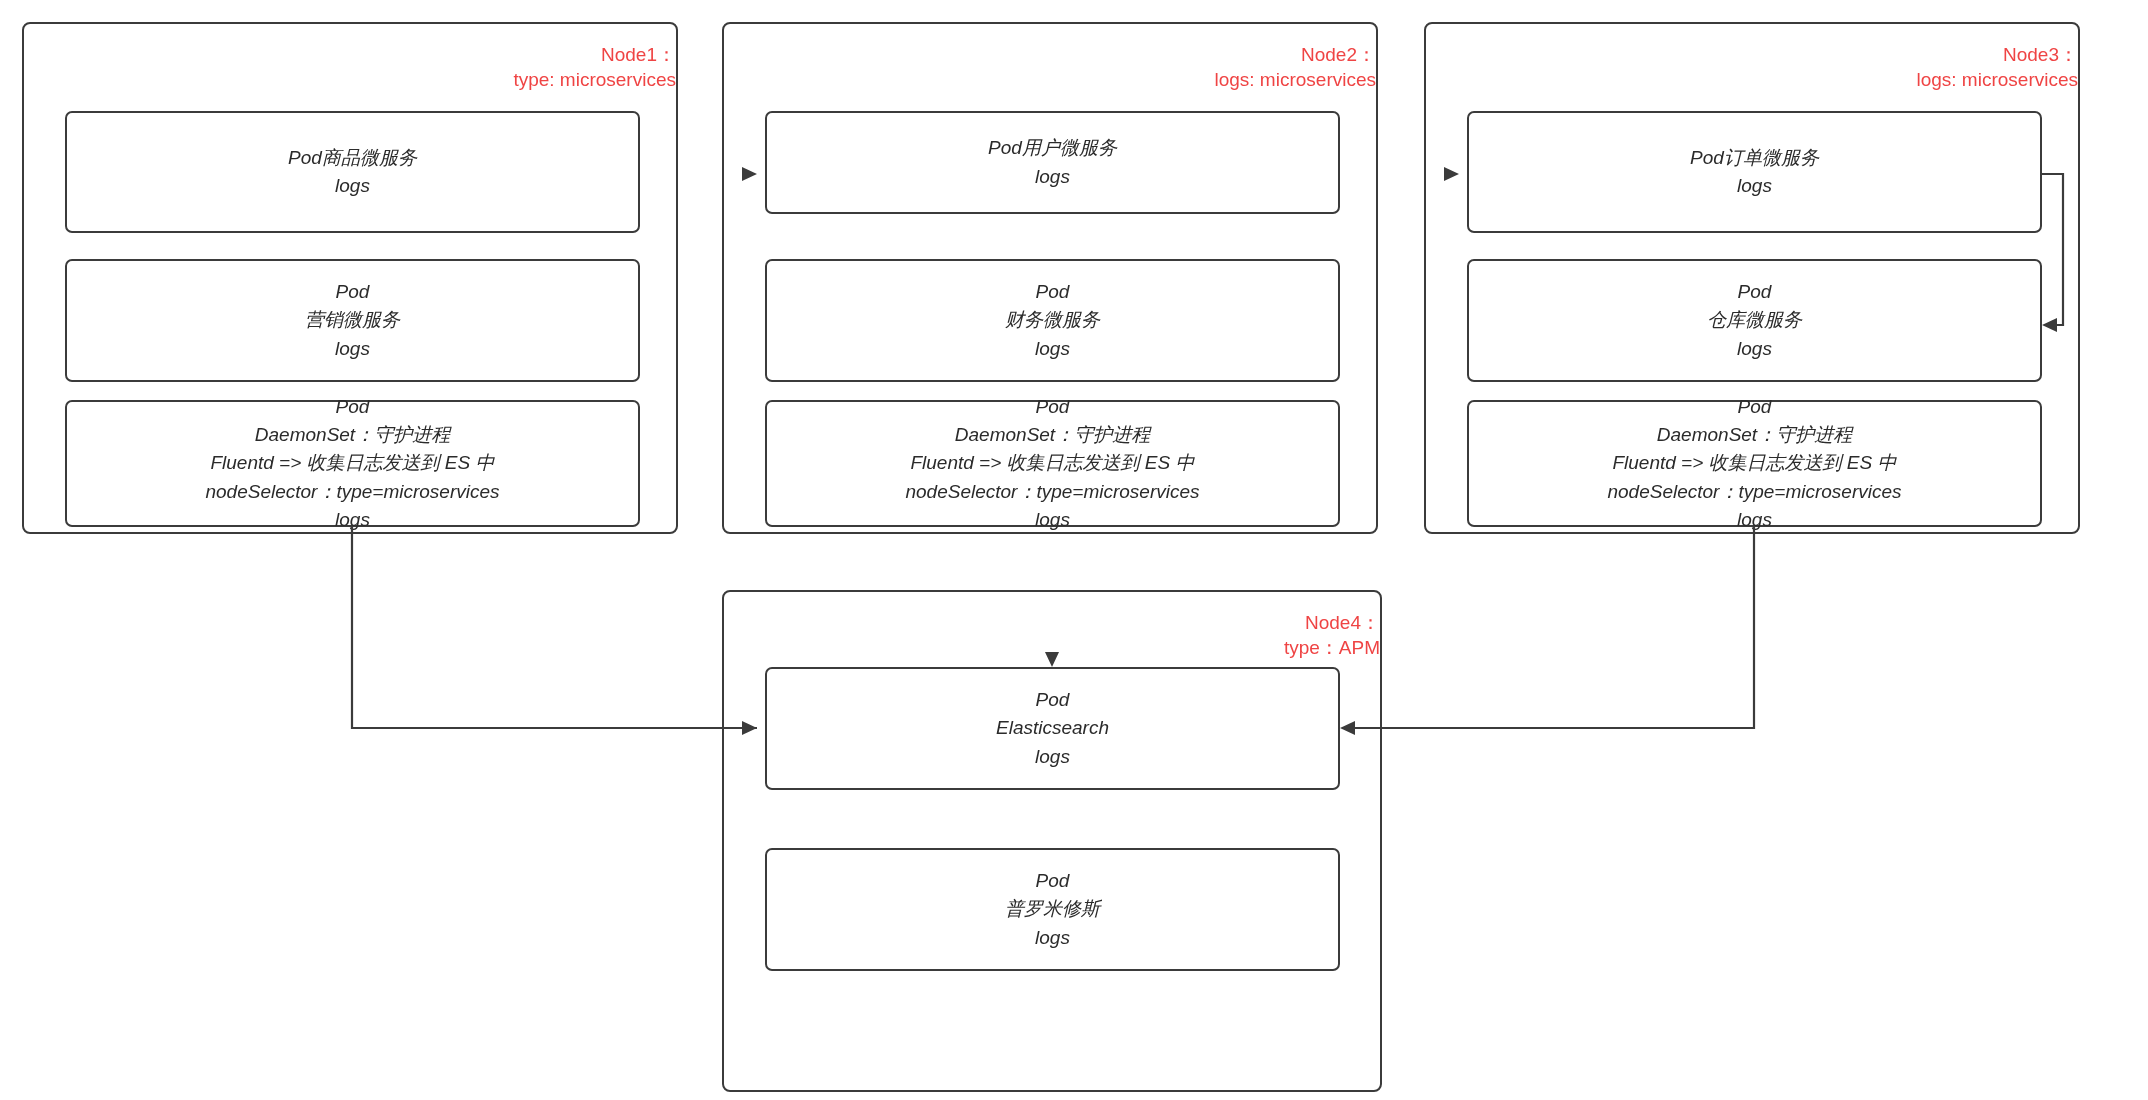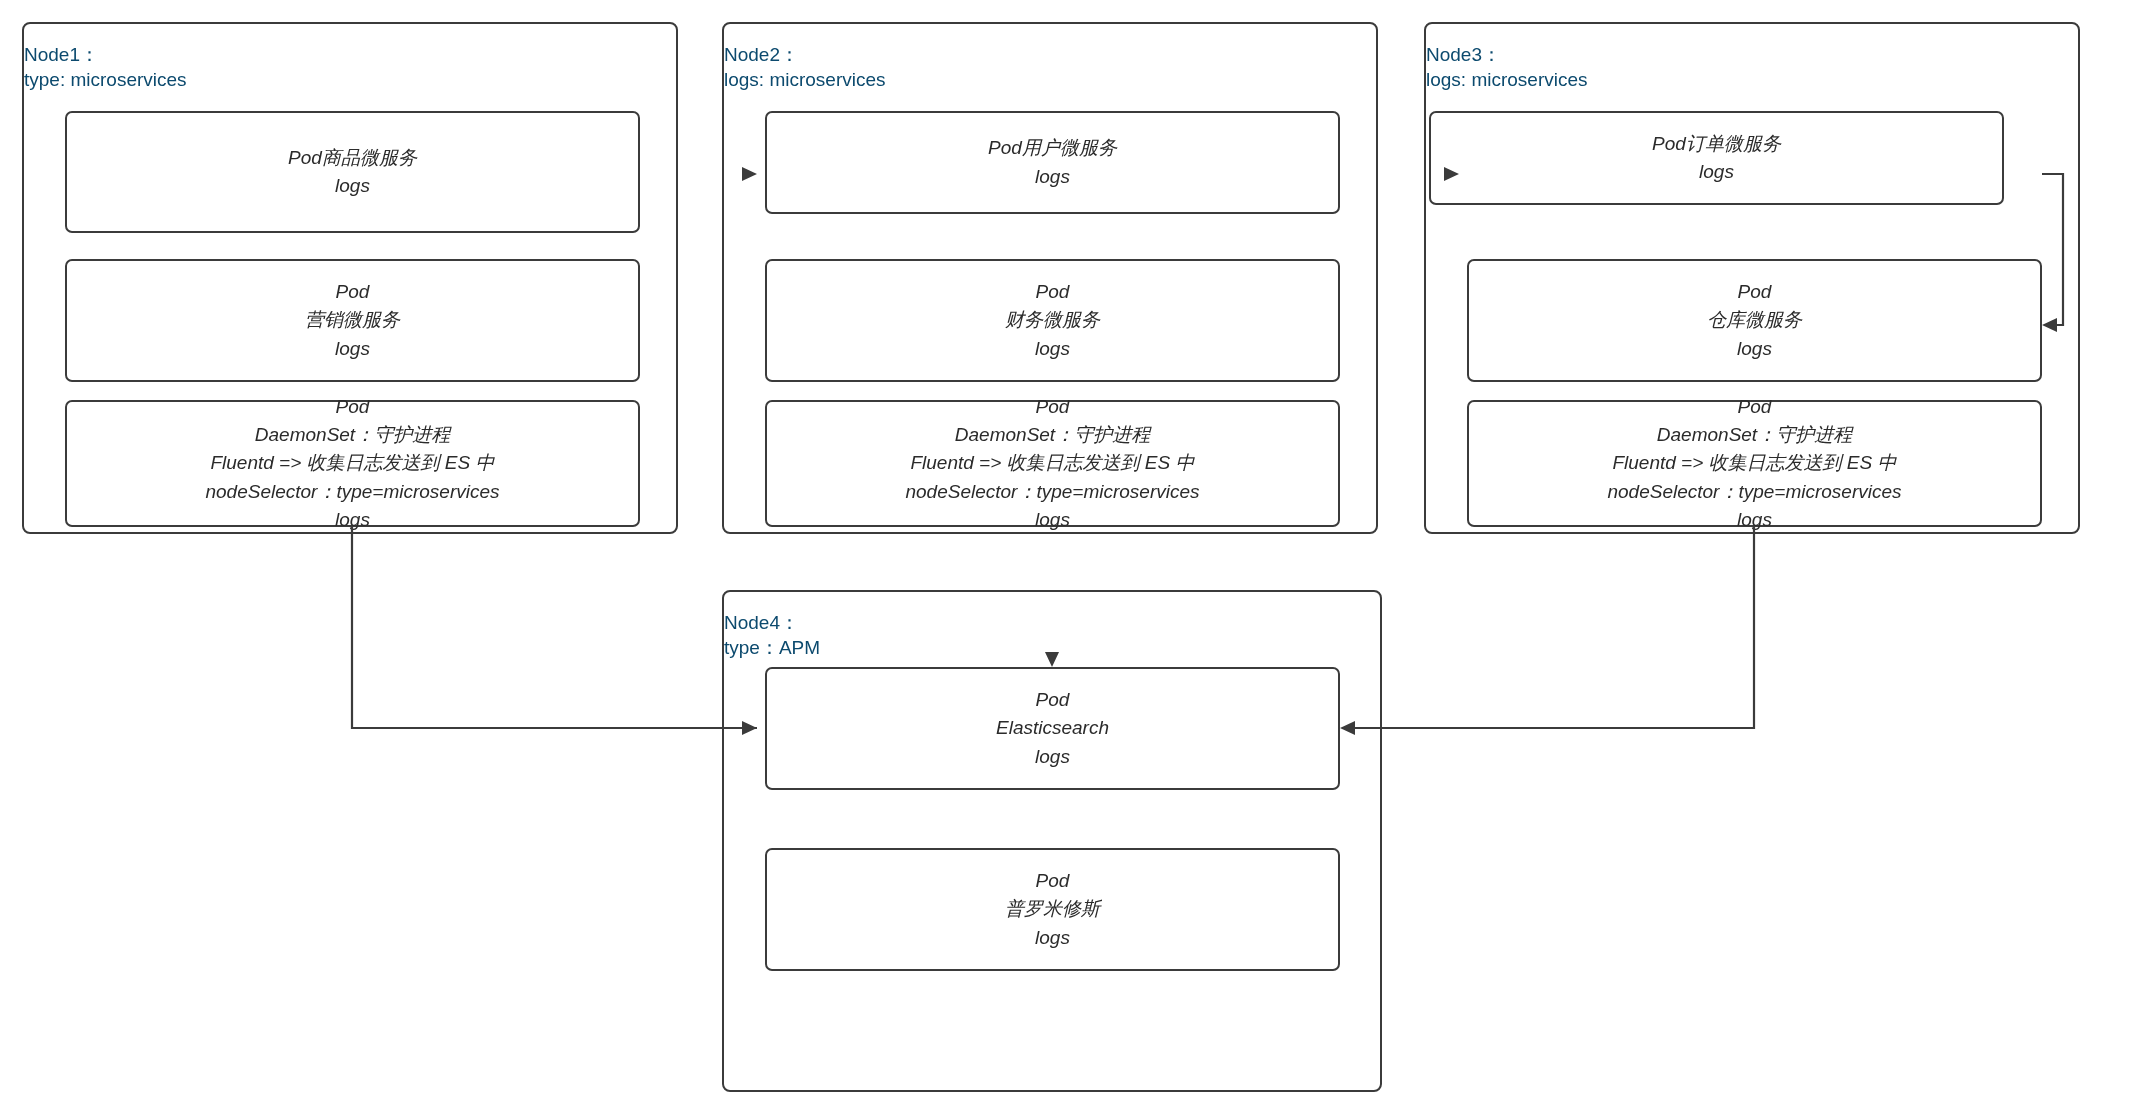--- a/index.html
+++ b/index.html
@@ -20,24 +20,24 @@
     border: 2.2px solid #3b3b3b;
     border-radius: 8px;
     background: #ffffff;
     box-sizing: border-box;
   }
   .node-title {
     position: absolute;
     left: 0;
     right: 0;
     top: 18px;
-    text-align: left;
+    text-align: right;
     font-size: 19px;
     line-height: 1.33;
-    color: #0c4a6e;
+    color: #ef4444;
     white-space: pre-line;
     pointer-events: none;
   }
   .pod {
     position: absolute;
     border: 2.2px solid #3b3b3b;
     border-radius: 7px;
     background: #ffffff;
     box-sizing: border-box;
     display: flex;
@@ -114,21 +114,21 @@
 DaemonSet：守护进程
 Fluentd =&gt; 收集日志发送到 ES 中
 nodeSelector：type=microservices
 logs</div>
   </div>
 
   <div class="node" style="left:1424px; top:22px; width:656px; height:512px;">
     <div class="node-title">Node3：
 logs: microservices</div>
   </div>
-  <div class="pod" style="left:1429px; top:111px; width:575px; height:94px;align-items:center;">
+  <div class="pod" style="left:1467px; top:111px; width:575px; height:122px;align-items:center;">
     <div class="pod-text">Pod订单微服务
 logs</div>
   </div>
   <div class="pod" style="left:1467px; top:259px; width:575px; height:123px;">
     <div class="pod-text">Pod
 仓库微服务
 logs</div>
   </div>
   <div class="pod" style="left:1467px; top:400px; width:575px; height:127px;">
     <div class="pod-text">Pod

